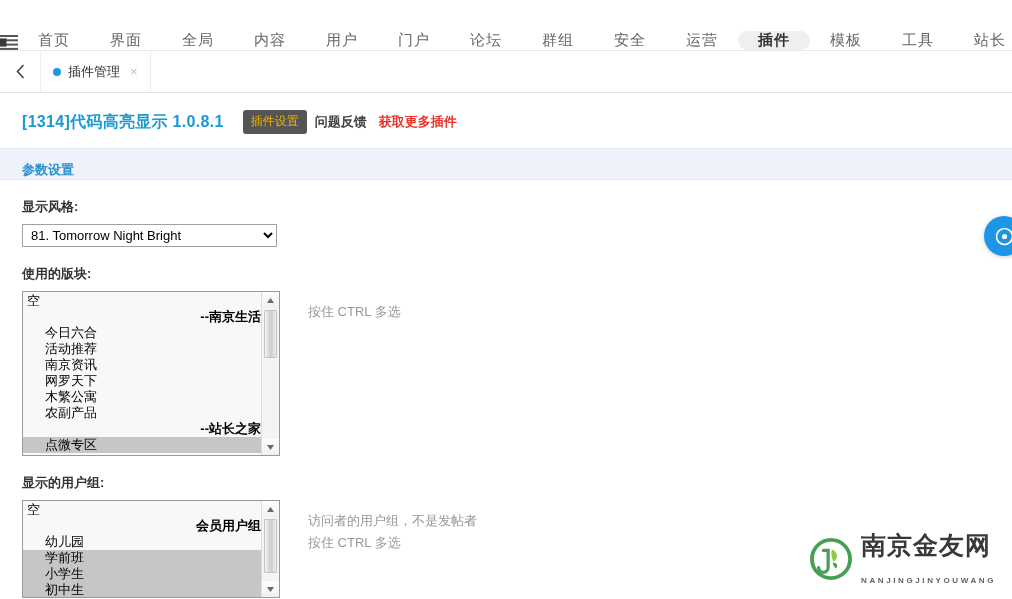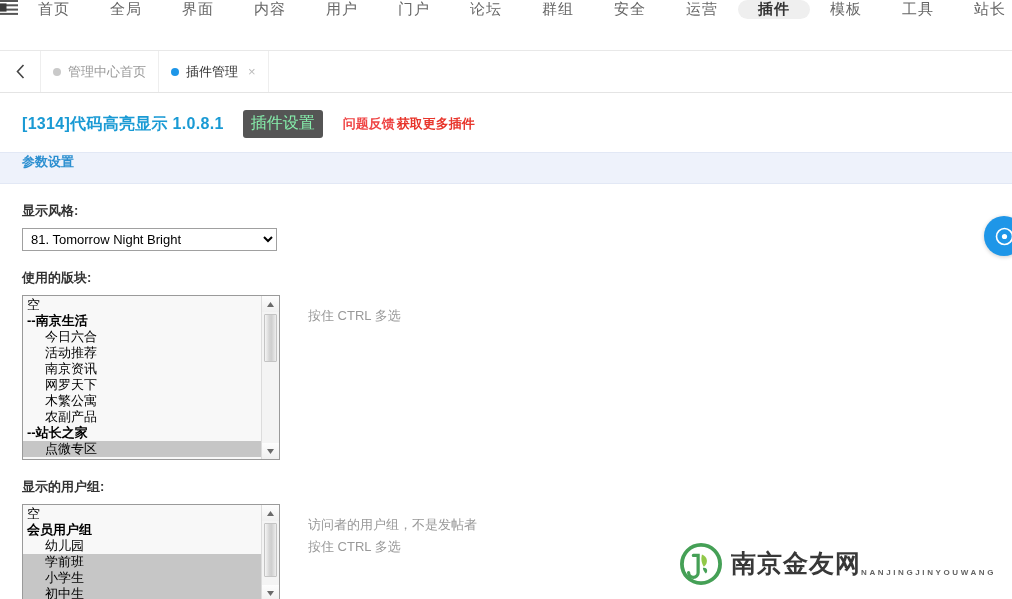--- a/index.html
+++ b/index.html
@@ -16,21 +16,21 @@
     color: #333333;
     position: relative;
   }
 
   
   .topnav {
     height: 50px;
     background: #ffffff;
     border-bottom: 1px solid #e8e8e8;
     display: flex;
-    align-items: flex-start;
+    align-items: flex-end;
     position: relative;
   }
   .nav-menu-icon {
     width: 70px;
     display: flex;
     align-items: center;
     justify-content: center;
     cursor: pointer;
   }
   .nav-menu-icon svg { display: block; }
@@ -110,52 +110,52 @@
   }
   .plugin-title {
     color: #1a9ad4;
     font-size: 16px;
     font-weight: bold;
     letter-spacing: .3px;
   }
   .badge-setting {
     margin-left: 19px;
     background: #555555;
-    color: #86efac;
-    font-size: 16px;
+    color: #eab308;
+    font-size: 12px;
     padding: 3px 8px 4px;
     border-radius: 3px;
     cursor: pointer;
     white-space: nowrap;
   }
   .link-feedback {
-    margin-left: 20px;
-    color: #ef4444;
+    margin-left: 8px;
+    color: #404040;
     font-size: 13px;
     font-weight: bold;
     cursor: pointer;
     text-decoration: none;
   }
   .link-more {
-    margin-left: 2px;
+    margin-left: 12px;
     color: #e8342a;
     font-size: 13px;
     font-weight: bold;
     cursor: pointer;
     text-decoration: none;
   }
 
   
   .section-header {
     background: #eef2fb;
     border-top: 1px solid #e2e8f5;
     border-bottom: 1px solid #e2e8f5;
     height: 30px;
     display: flex;
-    align-items: flex-start;
+    align-items: flex-end;
     padding-left: 22px;
   }
   .section-header-title {
     color: #2b8fd0;
     font-size: 13px;
     font-weight: bold;
   }
 
   
   .form-area {
@@ -213,21 +213,21 @@
   }
   .lb-item {
     font-size: 13px;
     line-height: 16px;
     padding: 0 0 0 4px;
     color: #000000;
     white-space: nowrap;
     cursor: pointer;
   }
   .lb-item.indent { padding-left: 22px; }
-  .lb-item.bold { font-weight: bold; }
+  .lb-item.bold { font-weight: bold; text-align: right; }
   .lb-item.selected { background: #c6c6c6; }
 
   
   .lb-scroll {
     width: 17px;
     background: #f4f4f4;
     border-left: 1px solid #dcdcdc;
     display: flex;
     flex-direction: column;
     position: relative;
@@ -282,21 +282,21 @@
     align-items: center;
     opacity: .95;
     pointer-events: none;
   }
   .wm-circle {
     width: 42px;
     height: 42px;
     flex: none;
     margin-right: 9px;
   }
-  .wm-text { display: flex; flex-direction: row; }
+  .wm-text { display: flex; flex-direction: column; }
   .wm-cn {
     font-size: 25px;
     font-weight: bold;
     color: #2e2e2e;
     line-height: 26px;
     letter-spacing: 1px;
     font-family: "DejaVu Sans", sans-serif;
   }
   .wm-en {
     font-size: 8px;
@@ -317,24 +317,24 @@
       <rect x="0" y="8.6" width="18" height="2" fill="#555"></rect>
       <rect x="0" y="12.9" width="18" height="2" fill="#555"></rect>
       <rect x="0" y="3.4" width="6.5" height="8.2" fill="#3a3a3a"></rect>
     </svg>
   </div>
   <div class="nav-items">
     <div class="nav-item">
         <span>首页</span>
       </div>
     <div class="nav-item">
+        <span>界面</span>
+      </div>
+    <div class="nav-item">
         <span>全局</span>
-      </div>
-    <div class="nav-item">
-        <span>界面</span>
       </div>
     <div class="nav-item">
         <span>内容</span>
       </div>
     <div class="nav-item">
         <span>用户</span>
       </div>
     <div class="nav-item">
         <span>门户</span>
       </div>
@@ -364,24 +364,20 @@
       </div>
 
   </div>
 </div>
 
 <div class="tabbar">
   <div class="tab-back">
     <svg width="9" height="15" viewBox="0 0 9 15" aria-hidden="true">
       <polyline points="7.5,1 1.5,7.5 7.5,14" fill="none" stroke="#444" stroke-width="1.6"></polyline>
     </svg>
-  </div>
-  <div class="tab">
-    <span class="dot"></span>
-    <span>管理中心首页</span>
   </div>
   <div class="tab active">
     <span class="dot"></span>
     <span>插件管理</span>
     <span class="close">×</span>
   </div>
 </div>
 
 <div class="title-row">
   <span class="plugin-title">[1314]代码高亮显示 1.0.8.1</span>

